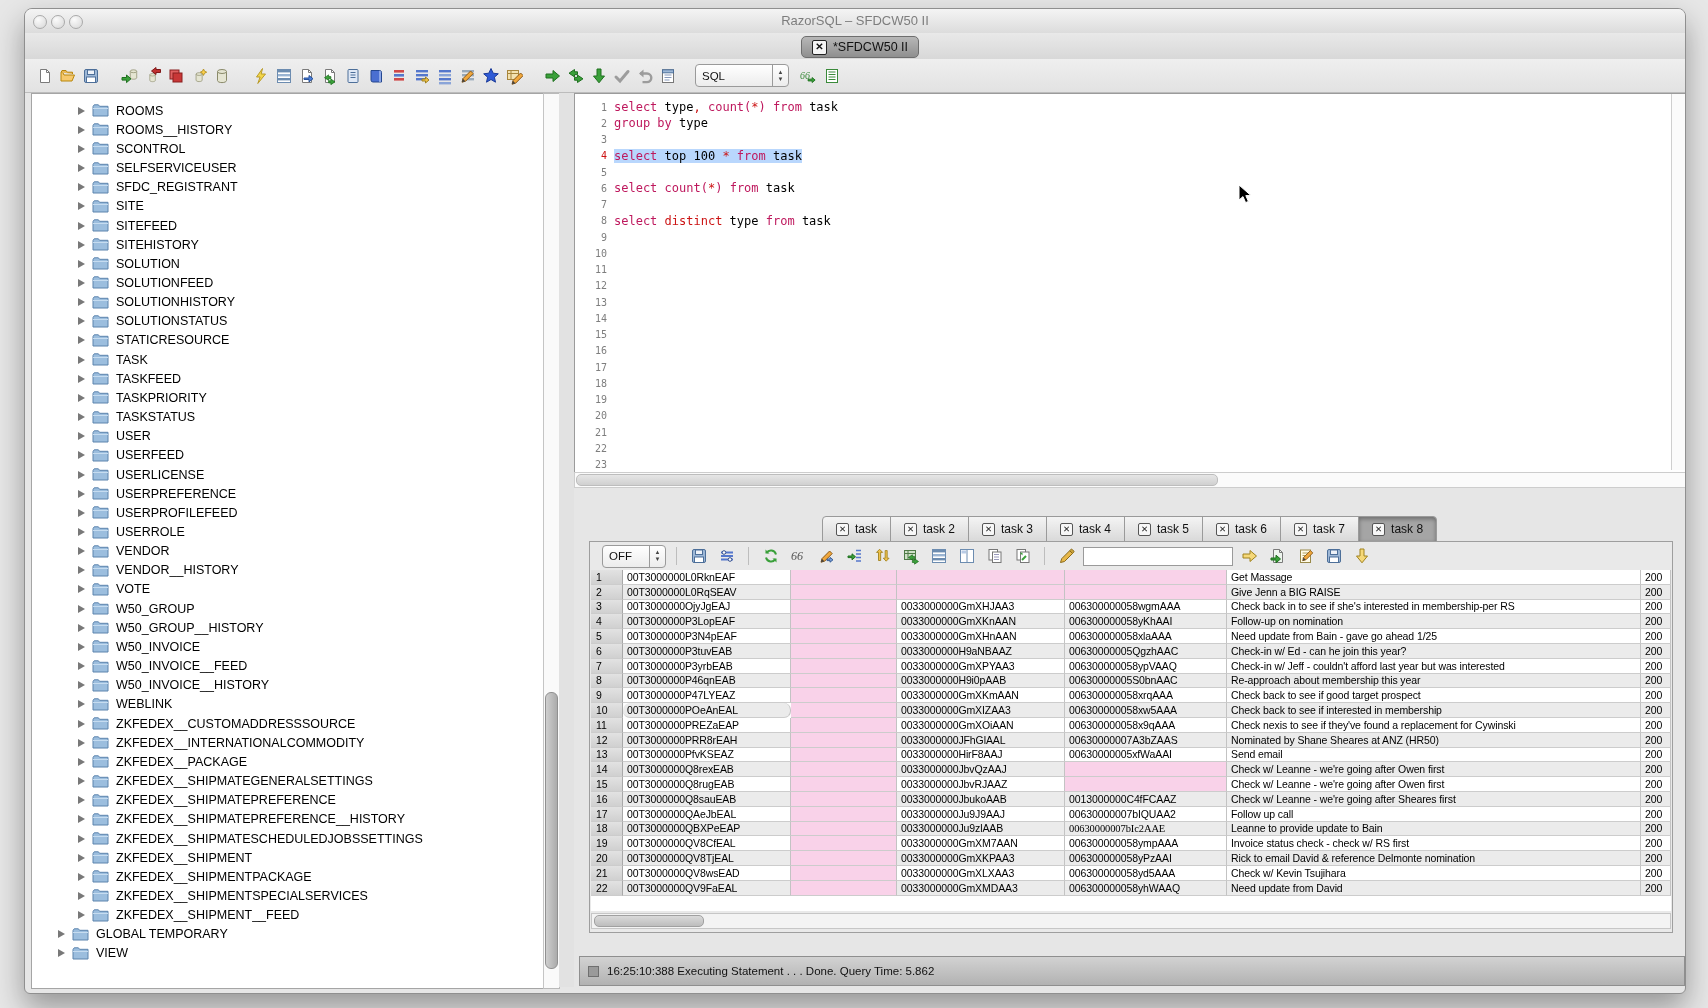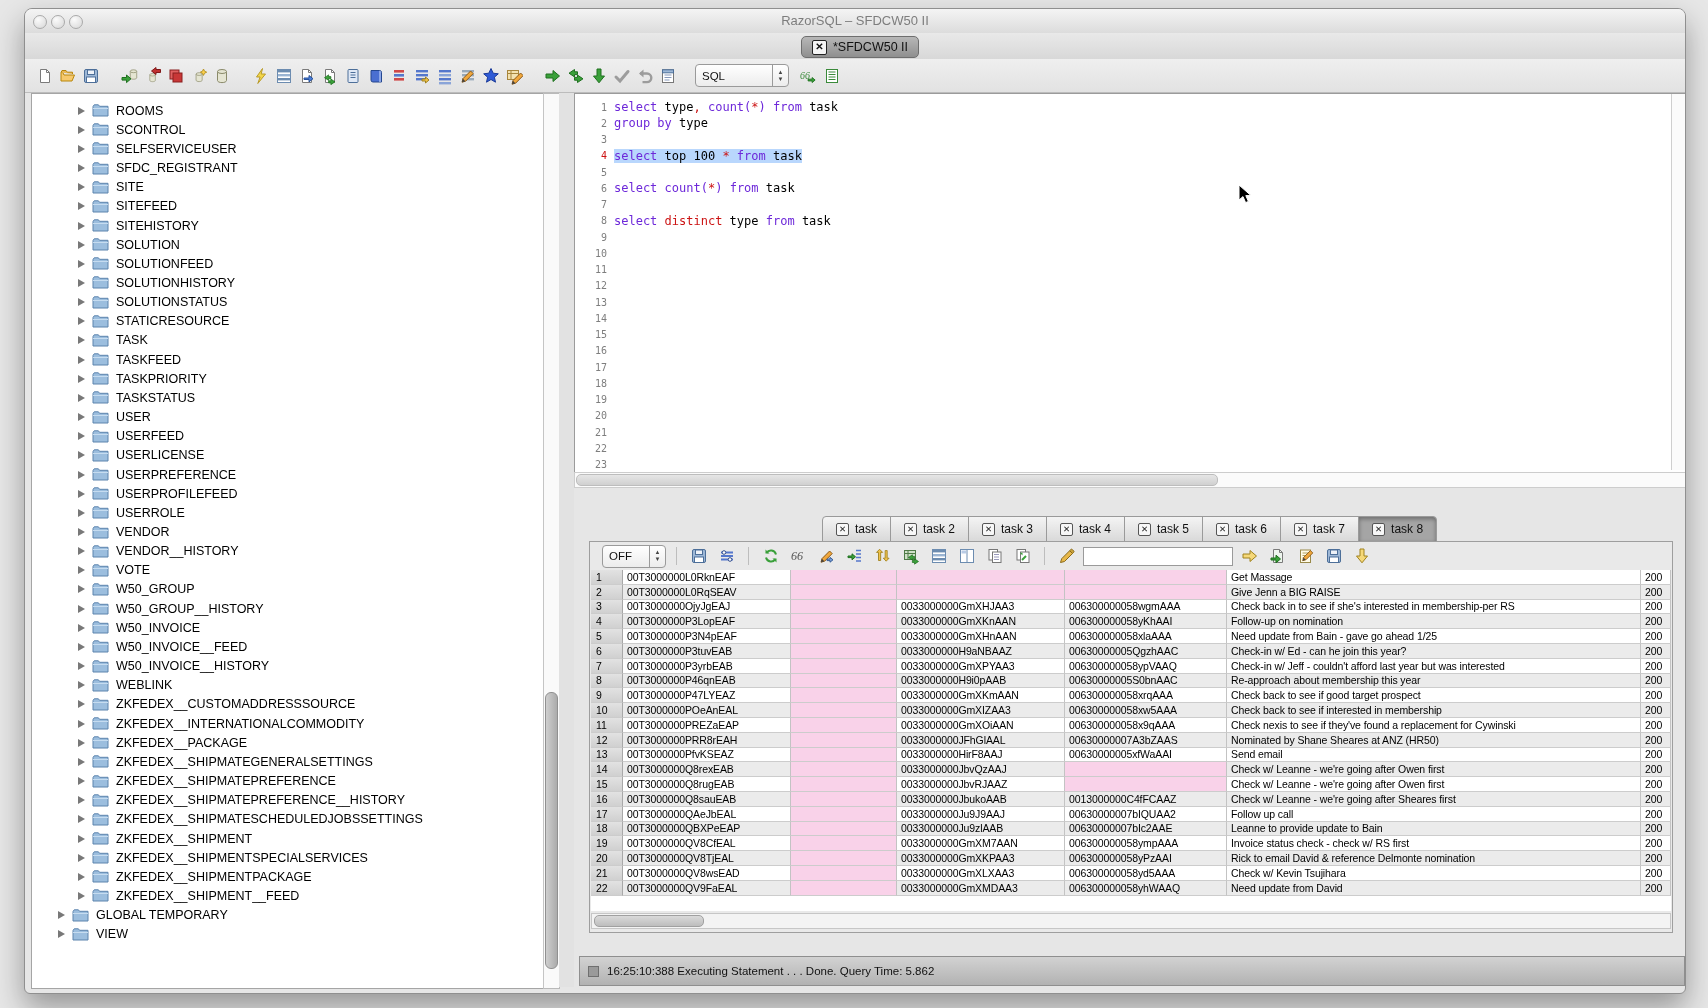--- a/index.html
+++ b/index.html
@@ -48,21 +48,21 @@
                border:1px solid #b9b9b9;border-left:1px solid #c5c5c5;}
   .tree-thumb{position:absolute;left:1px;width:11px;border-radius:6px;background:linear-gradient(90deg,#cfcfcf,#ababab);
               border:1px solid #909090;}
   .splitter{position:absolute;left:534px;top:84px;width:15px;height:894px;background:#e2e2e2;}
   
   .editor{position:absolute;left:549px;top:84px;width:1112px;height:378px;background:#fff;
           border:1px solid #9b9b9b;overflow:hidden;font-family:"DejaVu Sans Mono",monospace;font-size:12px;}
   .edline{position:absolute;left:0;height:16.25px;display:flex;align-items:center;white-space:pre;}
   .lno{display:inline-block;width:32px;text-align:right;padding-right:7px;font-size:10px;color:#7e7e7e;}
   .lno.cur{color:#cc1111;}
-  .tok-k{color:#6d28d9;} .tok-p{color:#000;} .tok-r{color:#cc1414;}
+  .tok-k{color:#be185d;} .tok-p{color:#000;} .tok-r{color:#cc1414;}
   .sel-line{background:#b9d7fd;}
   .ed-vscroll{position:absolute;left:1646px;top:85px;width:14px;height:376px;background:#fbfbfb;border-left:1px solid #cfcfcf;}
   .ed-hscroll{position:absolute;left:549px;top:463px;width:1112px;height:14px;background:#fbfbfb;
               border:1px solid #cdcdcd;}
   .ed-hthumb{position:absolute;left:1px;top:1px;height:10px;width:640px;border-radius:5px;
              background:linear-gradient(#e6e6e6,#d0d0d0);border:1px solid #bdbdbd;}
   .ed-status{position:absolute;left:549px;top:480px;width:1112px;height:16px;
              background:linear-gradient(#d2d2d2,#aeaeae);border:1px solid #8d8d8d;
              display:flex;align-items:center;justify-content:center;gap:18px;font-size:11px;color:#111;}
   
@@ -347,20 +347,30 @@
             <span>ROOMS</span>
           </div>
           <div class="titem lvl2">
             <span class="tri"></span>
             <span class="fldr">
               <svg width="17" height="13" viewBox="0 0 17 13">
                 <path d="M1 2.5l1.2-1.7h4.2L7.6 2.3h8.4v9.7H1z" fill="#9cbede" stroke="#5c84ad"></path>
                 <path d="M1 4h15v1H1z" fill="#c6dcf0"></path>
               </svg>
             </span>
+            <span>ROOMS__HISTORY</span>
+          </div>
+          <div class="titem lvl2">
+            <span class="tri"></span>
+            <span class="fldr">
+              <svg width="17" height="13" viewBox="0 0 17 13">
+                <path d="M1 2.5l1.2-1.7h4.2L7.6 2.3h8.4v9.7H1z" fill="#9cbede" stroke="#5c84ad"></path>
+                <path d="M1 4h15v1H1z" fill="#c6dcf0"></path>
+              </svg>
+            </span>
             <span>SCONTROL</span>
           </div>
           <div class="titem lvl2">
             <span class="tri"></span>
             <span class="fldr">
               <svg width="17" height="13" viewBox="0 0 17 13">
                 <path d="M1 2.5l1.2-1.7h4.2L7.6 2.3h8.4v9.7H1z" fill="#9cbede" stroke="#5c84ad"></path>
                 <path d="M1 4h15v1H1z" fill="#c6dcf0"></path>
               </svg>
             </span>
@@ -727,31 +737,31 @@
             <span>ZKFEDEX__SHIPMENT</span>
           </div>
           <div class="titem lvl2">
             <span class="tri"></span>
             <span class="fldr">
               <svg width="17" height="13" viewBox="0 0 17 13">
                 <path d="M1 2.5l1.2-1.7h4.2L7.6 2.3h8.4v9.7H1z" fill="#9cbede" stroke="#5c84ad"></path>
                 <path d="M1 4h15v1H1z" fill="#c6dcf0"></path>
               </svg>
             </span>
+            <span>ZKFEDEX__SHIPMENTPACKAGE</span>
+          </div>
+          <div class="titem lvl2">
+            <span class="tri"></span>
+            <span class="fldr">
+              <svg width="17" height="13" viewBox="0 0 17 13">
+                <path d="M1 2.5l1.2-1.7h4.2L7.6 2.3h8.4v9.7H1z" fill="#9cbede" stroke="#5c84ad"></path>
+                <path d="M1 4h15v1H1z" fill="#c6dcf0"></path>
+              </svg>
+            </span>
             <span>ZKFEDEX__SHIPMENTSPECIALSERVICES</span>
-          </div>
-          <div class="titem lvl2">
-            <span class="tri"></span>
-            <span class="fldr">
-              <svg width="17" height="13" viewBox="0 0 17 13">
-                <path d="M1 2.5l1.2-1.7h4.2L7.6 2.3h8.4v9.7H1z" fill="#9cbede" stroke="#5c84ad"></path>
-                <path d="M1 4h15v1H1z" fill="#c6dcf0"></path>
-              </svg>
-            </span>
-            <span>ZKFEDEX__SHIPMENTPACKAGE</span>
           </div>
           <div class="titem lvl2">
             <span class="tri"></span>
             <span class="fldr">
               <svg width="17" height="13" viewBox="0 0 17 13">
                 <path d="M1 2.5l1.2-1.7h4.2L7.6 2.3h8.4v9.7H1z" fill="#9cbede" stroke="#5c84ad"></path>
                 <path d="M1 4h15v1H1z" fill="#c6dcf0"></path>
               </svg>
             </span>
             <span>ZKFEDEX__SHIPMENT__FEED</span>
@@ -1065,21 +1075,21 @@
             <div class="rcell rn" style="width: 32px; flex: 0 0 32px;">9</div>
             <div class="rcell" style="width: 168px; flex: 0 0 168px;">00T3000000P47LYEAZ</div>
             <div class="rcell pink" style="width: 106px; flex: 0 0 106px;"></div>
             <div class="rcell" style="width: 168px; flex: 0 0 168px;">0033000000GmXKmAAN</div>
             <div class="rcell" style="width: 162px; flex: 0 0 162px;">006300000058xrqAAA</div>
             <div class="rcell" style="width: 414px; flex: 0 0 414px;">Check back to see if good target prospect</div>
             <div class="rcell" style="width: 30px; flex: 0 0 30px;">200</div>
           </div>
           <div class="rrow alt">
             <div class="rcell rn" style="width: 32px; flex: 0 0 32px;">10</div>
-            <div class="rcell" style="width: 168px; flex: 0 0 168px;">00T3000000POeAnEAL</div>
+            <div class="rcell" style="width: 168px; flex: 0 0 168px; border-radius: 7px;">00T3000000POeAnEAL</div>
             <div class="rcell pink" style="width: 106px; flex: 0 0 106px;"></div>
             <div class="rcell" style="width: 168px; flex: 0 0 168px;">0033000000GmXIZAA3</div>
             <div class="rcell" style="width: 162px; flex: 0 0 162px;">006300000058xw5AAA</div>
             <div class="rcell" style="width: 414px; flex: 0 0 414px;">Check back to see if interested in membership</div>
             <div class="rcell" style="width: 30px; flex: 0 0 30px;">200</div>
           </div>
           <div class="rrow">
             <div class="rcell rn" style="width: 32px; flex: 0 0 32px;">11</div>
             <div class="rcell" style="width: 168px; flex: 0 0 168px;">00T3000000PREZaEAP</div>
             <div class="rcell pink" style="width: 106px; flex: 0 0 106px;"></div>
@@ -1140,21 +1150,21 @@
             <div class="rcell" style="width: 168px; flex: 0 0 168px;">0033000000Ju9J9AAJ</div>
             <div class="rcell" style="width: 162px; flex: 0 0 162px;">00630000007bIQUAA2</div>
             <div class="rcell" style="width: 414px; flex: 0 0 414px;">Follow up call</div>
             <div class="rcell" style="width: 30px; flex: 0 0 30px;">200</div>
           </div>
           <div class="rrow alt">
             <div class="rcell rn" style="width: 32px; flex: 0 0 32px;">18</div>
             <div class="rcell" style="width: 168px; flex: 0 0 168px;">00T3000000QBXPeEAP</div>
             <div class="rcell pink" style="width: 106px; flex: 0 0 106px;"></div>
             <div class="rcell" style="width: 168px; flex: 0 0 168px;">0033000000Ju9zlAAB</div>
-            <div class="rcell" style="width: 162px; flex: 0 0 162px;">00630000007bIc2AAE</div>
+            <div class="rcell" style="width: 162px; flex: 0 0 162px; font-family: Liberation Serif, serif;">00630000007bIc2AAE</div>
             <div class="rcell" style="width: 414px; flex: 0 0 414px;">Leanne to provide update to Bain</div>
             <div class="rcell" style="width: 30px; flex: 0 0 30px;">200</div>
           </div>
           <div class="rrow">
             <div class="rcell rn" style="width: 32px; flex: 0 0 32px;">19</div>
             <div class="rcell" style="width: 168px; flex: 0 0 168px;">00T3000000QV8CfEAL</div>
             <div class="rcell pink" style="width: 106px; flex: 0 0 106px;"></div>
             <div class="rcell" style="width: 168px; flex: 0 0 168px;">0033000000GmXM7AAN</div>
             <div class="rcell" style="width: 162px; flex: 0 0 162px;">006300000058ympAAA</div>
             <div class="rcell" style="width: 414px; flex: 0 0 414px;">Invoice status check - check w/ RS first</div>

